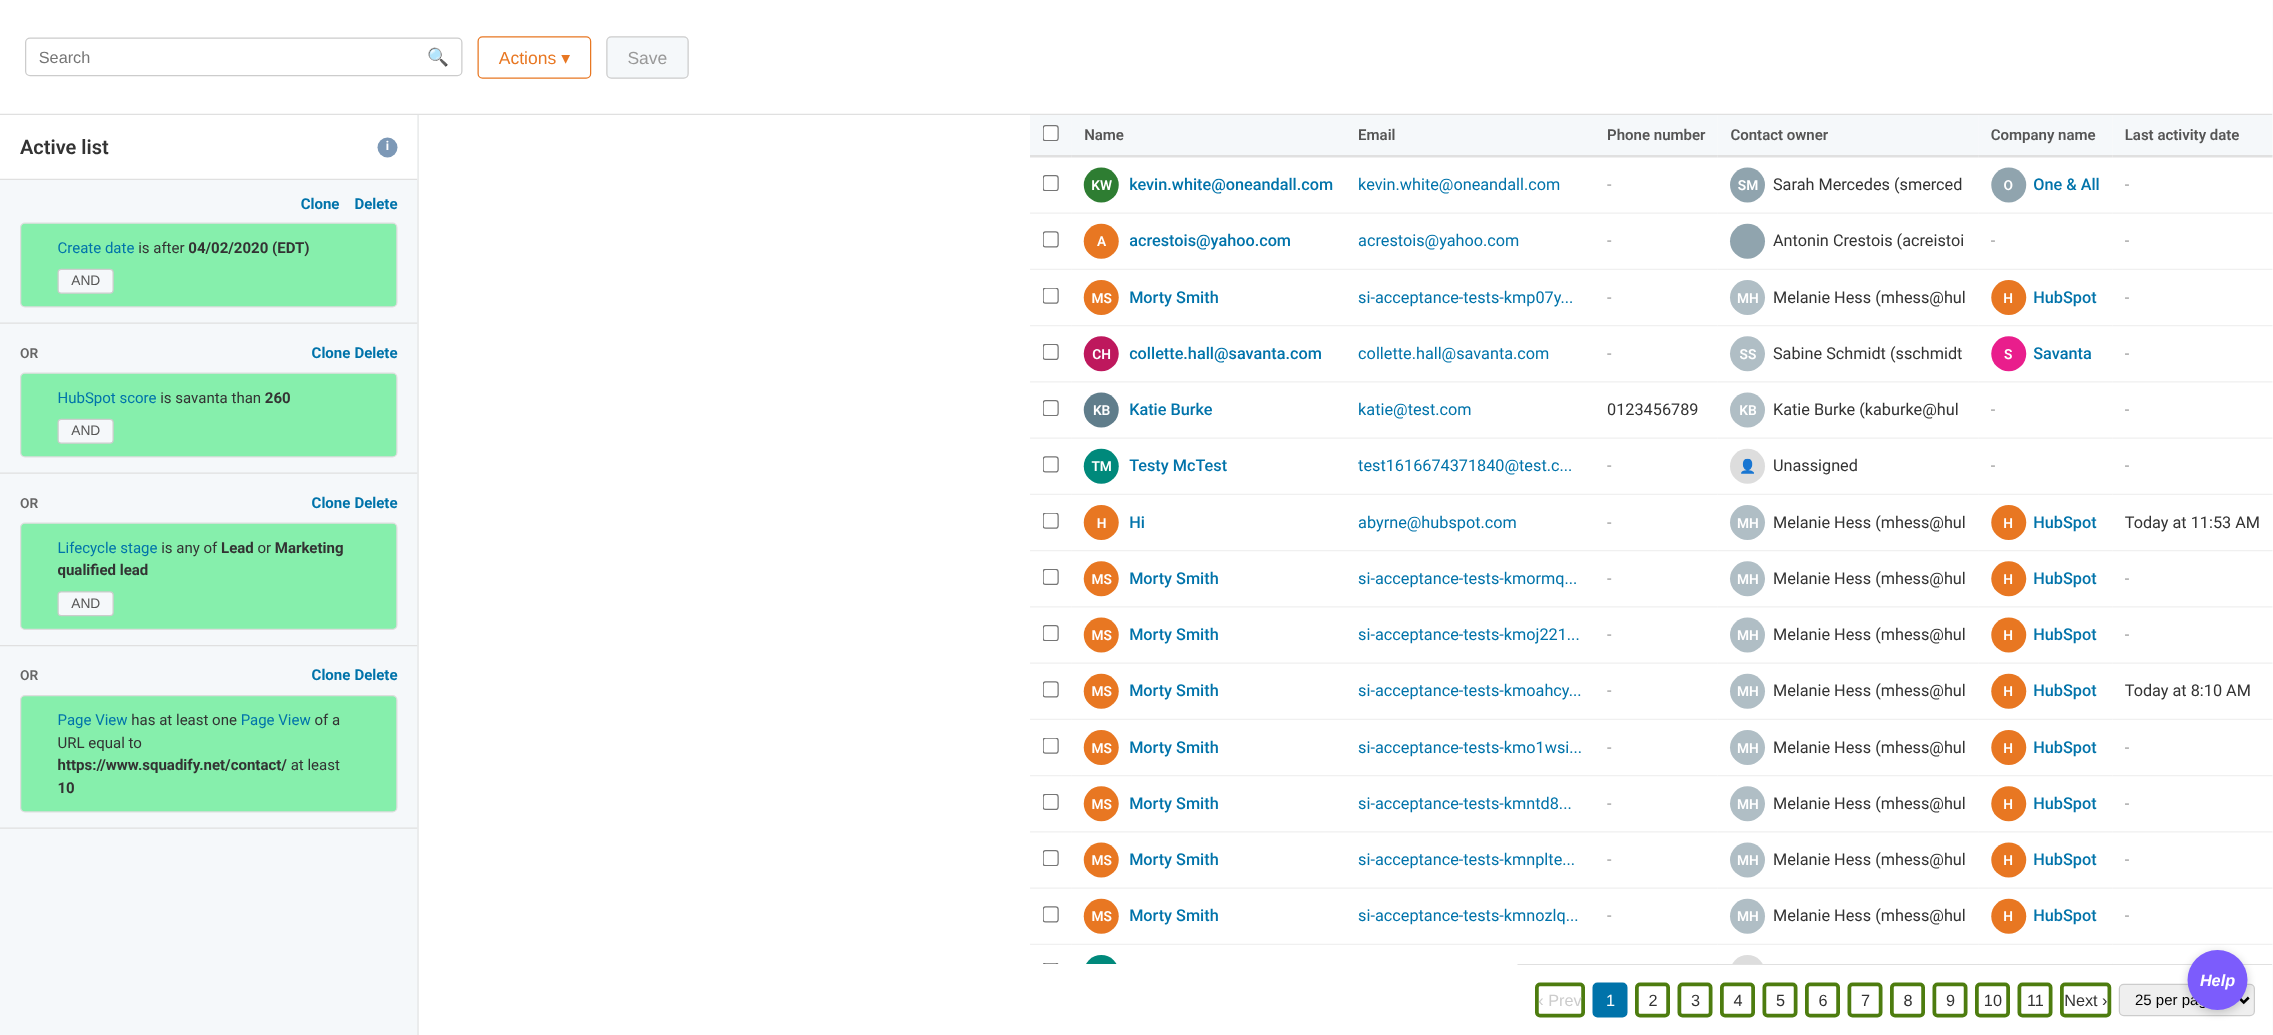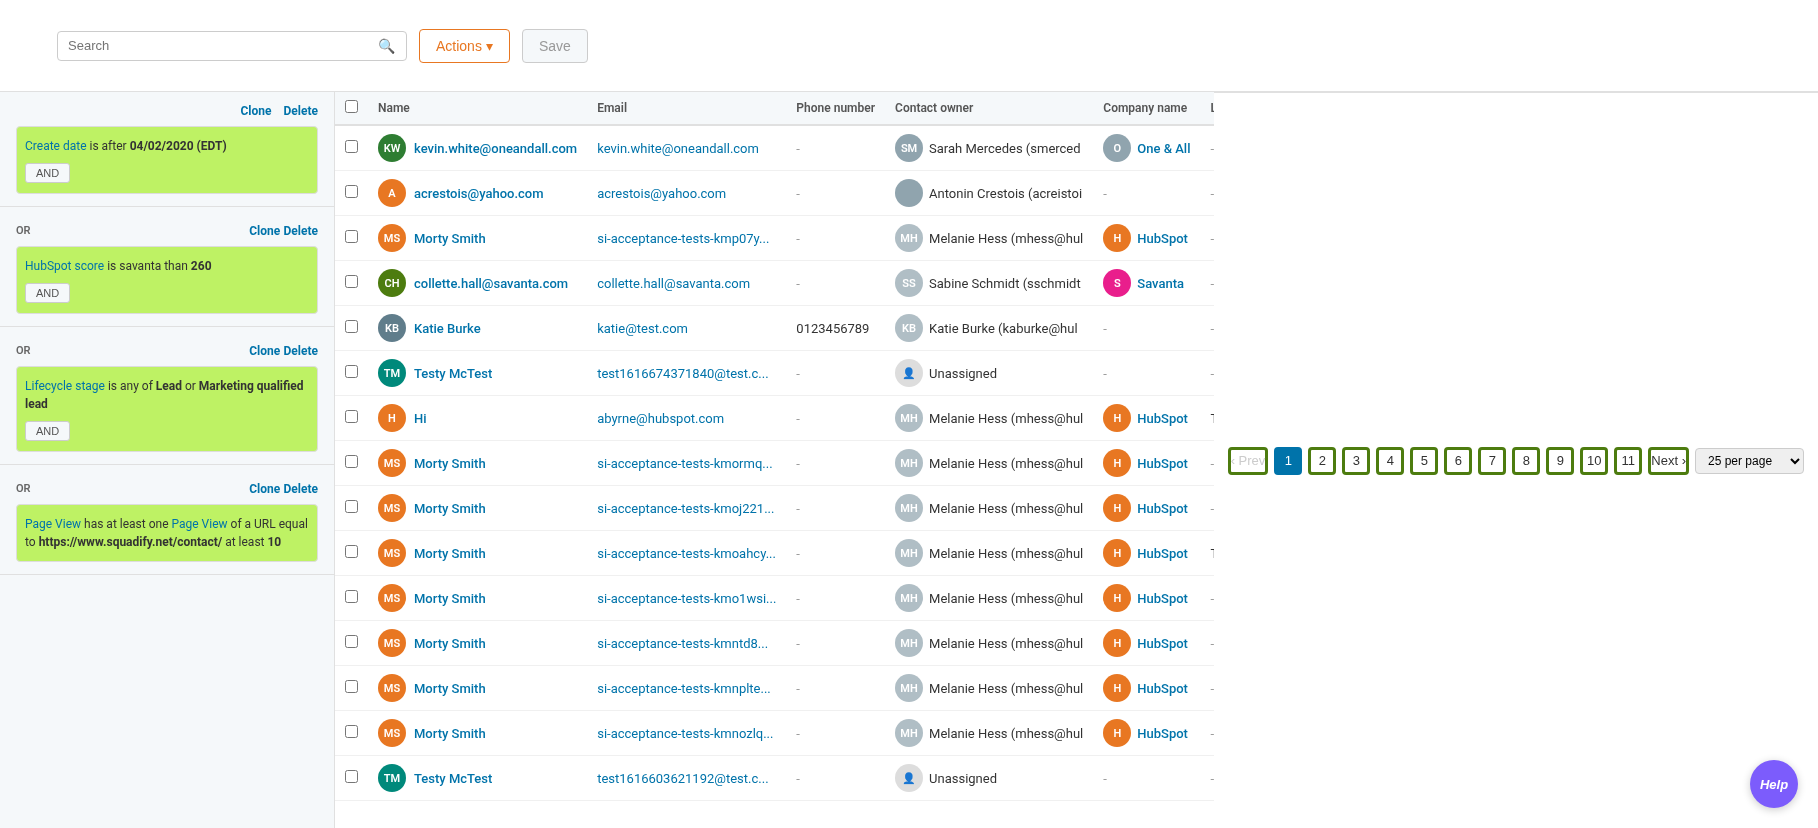--- a/index.html
+++ b/index.html
@@ -20,21 +20,20 @@
     .page-title { font-size: 24px; font-weight: 600; color: #1a1a1a; display: flex; align-items: center; gap: 8px; }
     .edit-icon { color: #0073aa; font-size: 16px; cursor: pointer; }
     .count-text { font-size: 12px; color: #666; }
 
     .top-bar-right { display: flex; align-items: center; gap: 12px; }
     .search-box {
       display: flex; align-items: center;
       border: 1px solid #ccc; border-radius: 4px;
       background: #fff; padding: 6px 10px;
       width: 350px;
-      margin-left: 37px;
     }
     .search-box input { border: none; outline: none; flex: 1; font-size: 13px; color: #333; }
     .search-icon { color: #888; font-size: 14px; }
     .actions-btn {
       border: 1px solid #e87722; border-radius: 4px;
       background: #fff; color: #e87722; padding: 8px 16px;
       font-size: 14px; cursor: pointer; display: flex; align-items: flex-end; gap: 4px;
     }
     .save-btn {
       border: 1px solid #ccc; border-radius: 4px;
@@ -65,41 +64,41 @@
       font-size: 10px; font-weight: bold; cursor: pointer;
     }
 
     .filter-group { padding: 12px 16px; border-bottom: 1px solid #e0e0e0; }
     .filter-group-actions {
       display: flex; justify-content: flex-end; gap: 12px;
       margin-bottom: 8px;
     }
     .filter-action-link { color: #0073aa; font-size: 12px; cursor: pointer; text-decoration: none; font-weight: bold; }
     .filter-card {
-      background: #bef264; border: 1px solid #ddd; border-radius: 4px;
-      padding: 10px 8px; font-size: 12px; color: #333; line-height: 1.5;
+      background: #86efac; border: 1px solid #ddd; border-radius: 4px;
+      padding: 10px 29px; font-size: 12px; color: #333; line-height: 1.5;
     }
     .filter-card .highlight { color: #0073aa; }
     .filter-card .bold { font-weight: 700; }
     .and-btn {
       display: inline-block; margin-top: 8px;
       border: 1px solid #ccc; border-radius: 3px;
       background: #f5f8fa; color: #555; padding: 3px 10px;
       font-size: 11px; cursor: pointer;
     }
     .or-label {
       font-size: 11px; font-weight: 600; color: #666;
       text-transform: uppercase;
       display: flex; align-items: center; gap: 8px;
     }
     .or-row { display: flex; align-items: center; justify-content: space-between; margin-top: 4px; margin-bottom: 8px; }
 
     
     .content-area {
-      flex: 1; display: flex; overflow: hidden; background: #fff;
+      flex: 1; display: flex; flex-direction: column; overflow: hidden; background: #fff; align-items: flex-end;
     }
 
     
     .table-wrap { flex: 1; overflow-y: auto; }
     table { width: 100%; border-collapse: collapse; }
     thead tr { background: #f5f8fa; border-bottom: 2px solid #e0e0e0; }
     thead th {
       padding: 8px 10px; text-align: left; font-size: 12px; font-weight: 600; color: #555;
       white-space: nowrap;
     }
@@ -163,20 +162,24 @@
       <span>Actions</span>
       <span>▾</span>
     </button>
     <button class="save-btn">Save</button>
   </div>
 </div>
 
 <div class="main-layout">
 
   <div class="sidebar">
+    <div class="sidebar-header">
+      <span class="sidebar-title">Active list</span>
+      <div class="info-icon">i</div>
+    </div>
 
     <div class="filter-group">
       <div class="filter-group-actions">
         <a class="filter-action-link">Clone</a>
         <a class="filter-action-link">Delete</a>
       </div>
       <div class="filter-card">
         <span class="highlight">Create date</span>
         <span> is after </span>
         <span class="bold">04/02/2020 (EDT)</span>
@@ -346,21 +349,21 @@
     <td>
       <span class="td-muted">-</span>
     </td>
   </tr>
             <tr>
     <td class="checkbox-cell">
       <input type="checkbox" style="">
     </td>
     <td>
       <div class="name-cell">
-        <div class="avatar" style="background:#4d7c0f">CH</div>
+        <div class="avatar" style="background:#be185d">CH</div>
         <span class="td-name">collette.hall@savanta.com</span>
       </div>
     </td>
     <td>
       <span class="td-email">collette.hall@savanta.com</span>
     </td>
     <td>
       <span class="td-muted">-</span>
     </td>
     <td>

